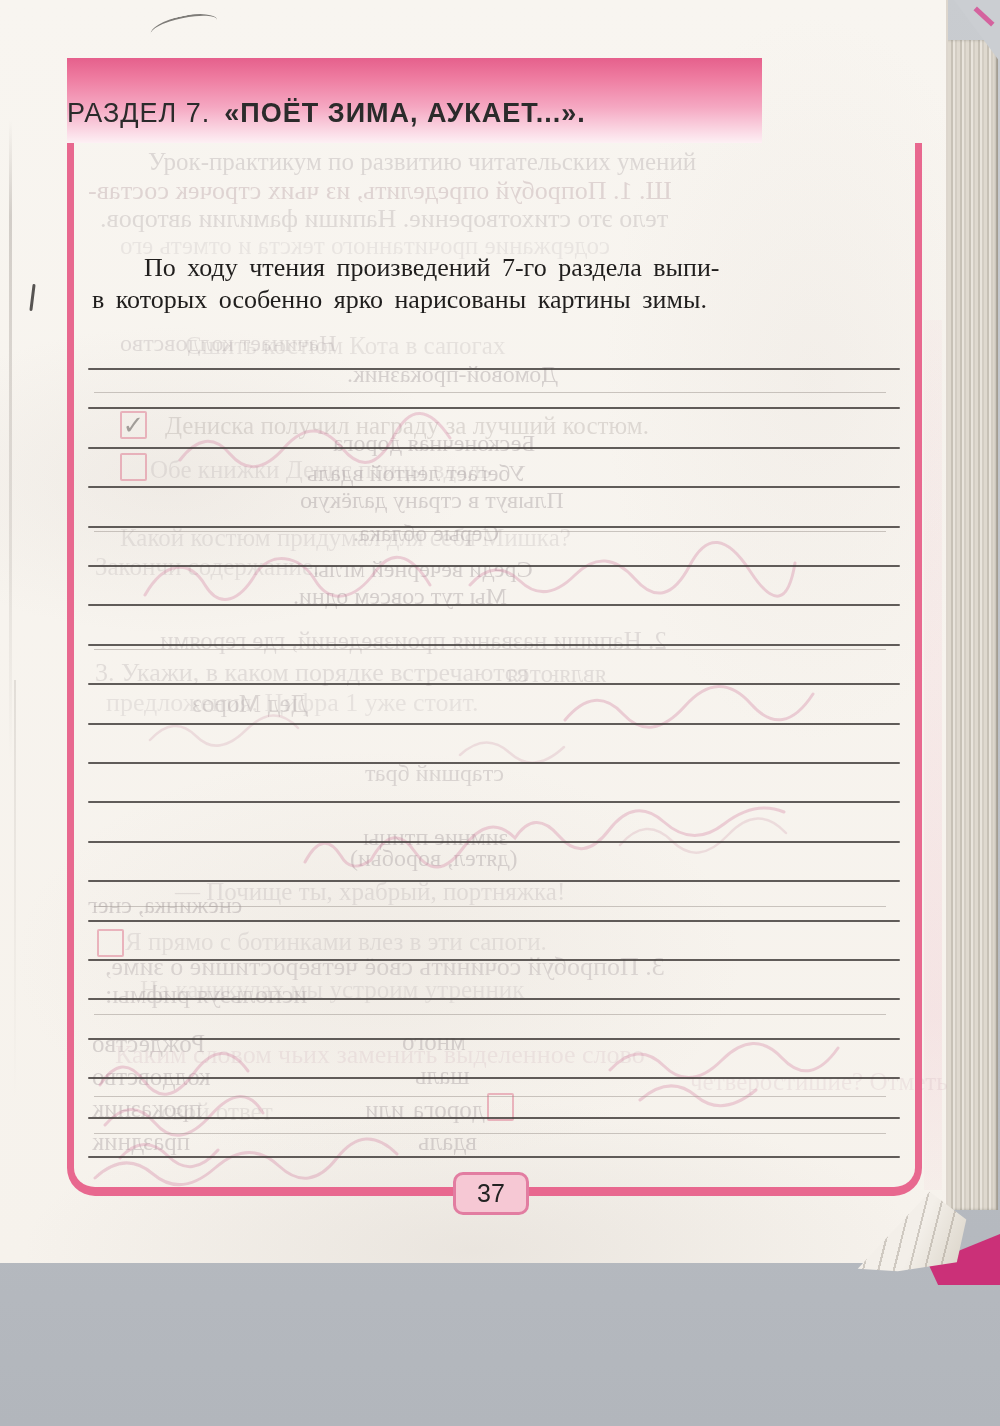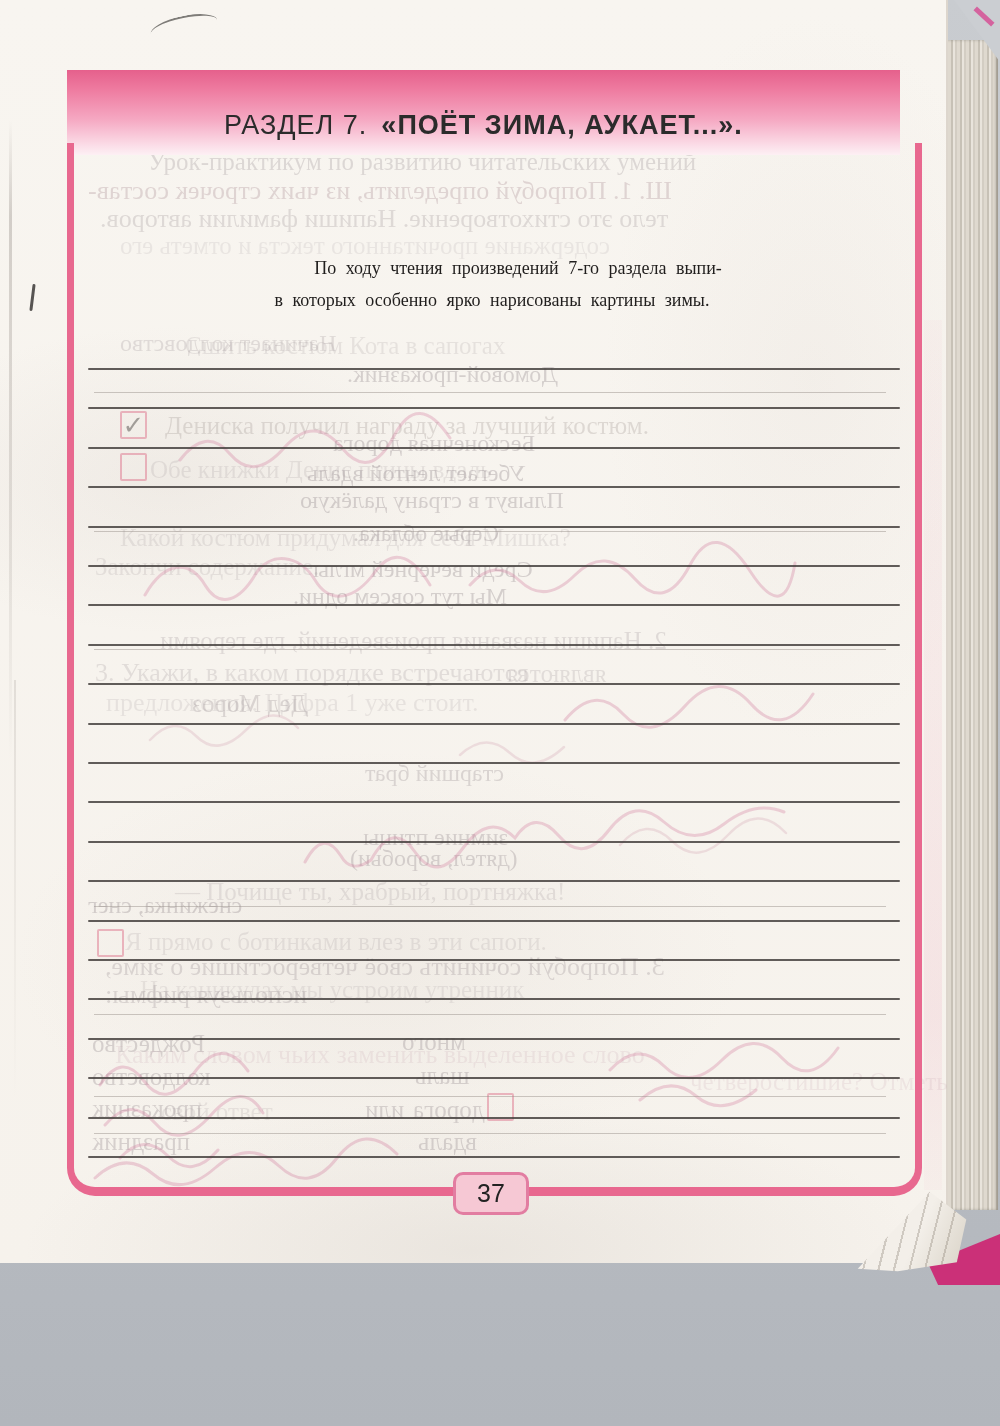--- a/index.html
+++ b/index.html
@@ -31,43 +31,43 @@
   .left-crease2{position:absolute;left:14px;top:680px;width:2px;height:420px;
     background:linear-gradient(180deg,rgba(150,142,136,.22),transparent);}
   .ink-dash{position:absolute;left:31px;top:284px;width:3px;height:27px;background:#2e2c2a;
     transform:rotate(7deg);opacity:.8;border-radius:2px;}
   .hair-mark{position:absolute;left:150px;top:16px;width:68px;height:22px;border:none;
     border-top:2px solid rgba(60,58,56,.65);border-radius:50%;transform:rotate(-12deg);}
   .pink-margin-tint{position:absolute;left:924px;top:320px;width:18px;height:870px;
     background:linear-gradient(180deg,rgba(236,150,180,.05),rgba(236,150,180,.16) 80%,rgba(236,150,180,.05));}
 
   
-  .band{position:absolute;left:67px;top:58px;width:833px;height:85px;
+  .band{position:absolute;left:67px;top:58px;width:695px;height:85px;
     background:linear-gradient(180deg,#e5608c 0%,#ee7a9f 22%,#f5a8c2 58%,#fbdce7 88%,#fdf0f4 100%);
-    display:flex;align-items:flex-end;justify-content:center;padding-bottom:14px;margin-top:12px;}
+    display:flex;align-items:flex-end;justify-content:flex-start;padding-bottom:14px;}
   .band-title{color:#2b2b2b;font-size:27px;letter-spacing:1px;white-space:nowrap;}
   .band-title .lbl{font-weight:500;margin-right:14px;}
   .band-title .ttl{font-weight:bold;}
 
   
   .frame{position:absolute;left:67px;top:143px;width:855px;height:1053px;
     border-left:7px solid #e8688f;border-right:7px solid #e8688f;border-bottom:9px solid #e8688f;
     border-radius:0 0 28px 28px;}
 
   
   .badge{position:absolute;left:355px;top:148px;width:282px;height:58px;
     background:#f7c3d2;border:3px solid #d85c86;border-radius:16px;
     display:flex;align-items:center;justify-content:center;
     box-shadow:0 0 0 2px rgba(255,255,255,.8);}
   .badge span{font-weight:bold;font-size:25px;color:#1d1d1d;letter-spacing:.5px;}
 
   
   .instr{position:absolute;left:92px;top:252px;width:800px;
-    font-family:"Liberation Serif",serif;font-size:18px;line-height:32px;color:#201e1d;
-    word-spacing:5px;text-align:center;}
+    font-family:"Liberation Serif",serif;font-size:26px;line-height:32px;color:#201e1d;
+    word-spacing:5px;}
   .instr .l0{padding-left:52px;}
 
   
   .rline{position:absolute;height:2px;background:#45413e;opacity:.85;border-radius:1px;}
   .gline{position:absolute;height:1px;background:#9b948e;opacity:.5;}
 
   
   .gh{position:absolute;font-family:"Liberation Serif",serif;white-space:nowrap;color:#8d8287;
       filter:blur(.4px);}
   .gh.mir{transform:scaleX(-1);}

